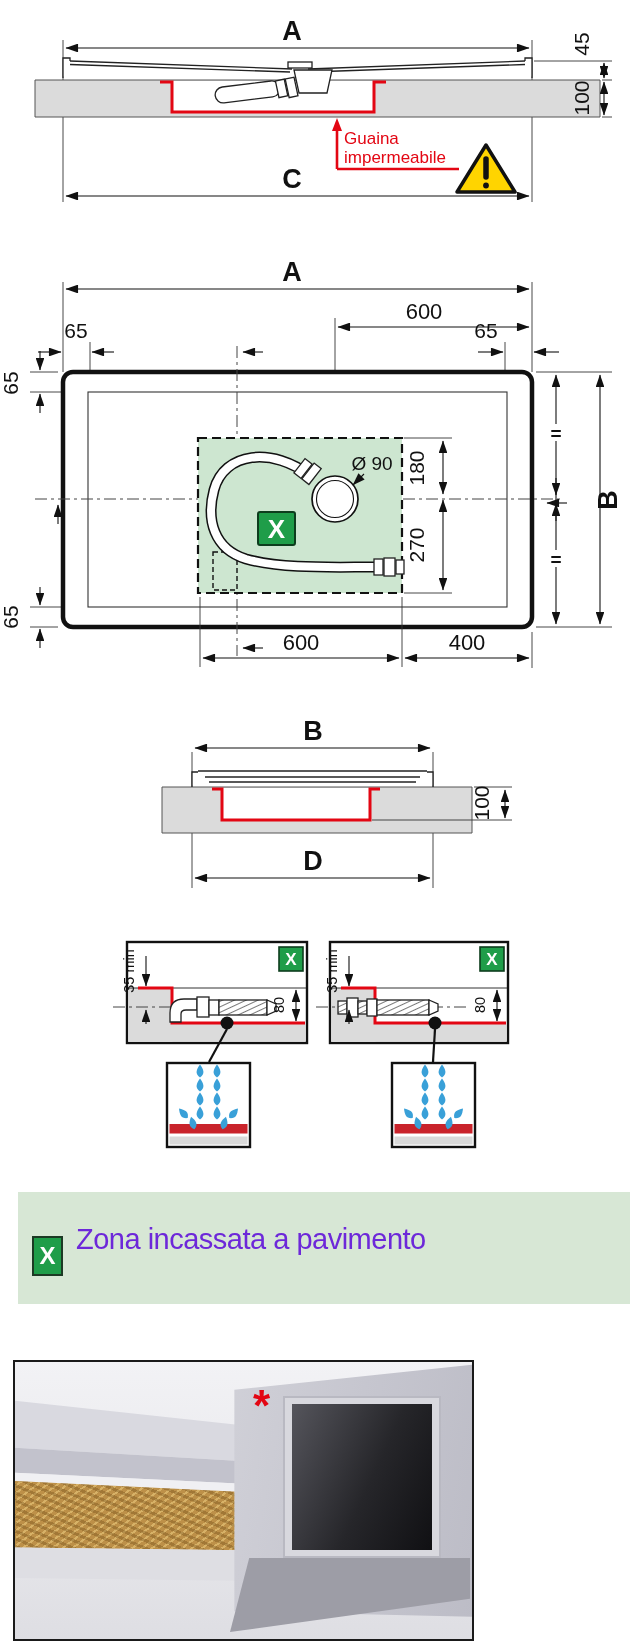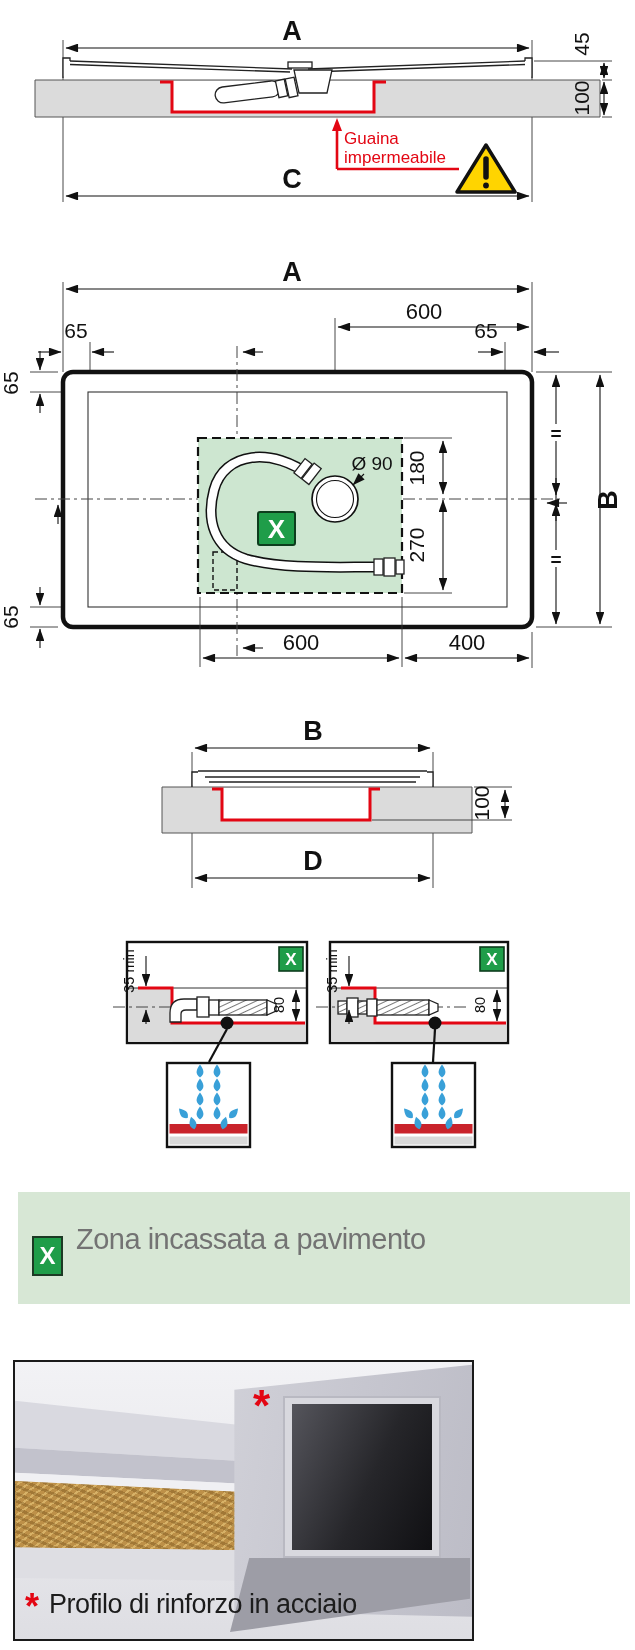--- a/index.html
+++ b/index.html
@@ -20,21 +20,21 @@
   .dim{stroke:#111;stroke-width:1.1;fill:none;}
   .cl{stroke:#444;stroke-width:1;fill:none;stroke-dasharray:12 4 3 4;}
   .draw{stroke:#222;stroke-width:1.3;fill:#fff;}
   .redln{stroke:#e30613;stroke-width:3;fill:none;}
   
   .banner{left:18px;top:1192px;width:612px;height:112px;background:#d7e7d5;}
   .banner .xicon{position:absolute;left:14px;top:44px;width:27px;height:36px;background:#1f9d49;
                  border:2px solid #1c3a24;color:#fff;font-weight:bold;font-size:24px;
                  display:flex;align-items:center;justify-content:center;}
   .banner .btxt{position:absolute;left:58px;top:28px;font-size:29px;line-height:38px;
-                color:#737373;letter-spacing:-0.5px;}
+                color:#6d28d9;letter-spacing:-0.5px;}
   
   .photo{left:13px;top:1360px;width:457px;height:277px;border:2.5px solid #1a1a1a;
          background:linear-gradient(180deg,#f2f2f5 0%,#e7e7eb 60%,#dedee3 100%);overflow:hidden;}
   .photo>div{position:absolute;}
   .ph-wedge{left:0;top:0;width:100%;height:100%;background:#d9d9e0;
             clip-path:polygon(0 14%,56% 24%,52% 36%,0 31%);}
   .ph-band{left:0;top:0;width:100%;height:100%;background:#c2c2cc;
            clip-path:polygon(0 31%,52% 36%,51% 44%,0 40%);}
   .ph-white{left:0;top:0;width:100%;height:100%;background:#f0f0f3;
             clip-path:polygon(0 40%,51% 44%,51% 47%,0 43%);}
@@ -360,18 +360,15 @@
   <div class="ph-wedge"></div>
   <div class="ph-band"></div>
   <div class="ph-white"></div>
   <div class="ph-wood"></div>
   <div class="ph-under"></div>
   <div class="ph-block"></div>
   <div class="ph-frame"></div>
   <div class="ph-dark"></div>
   <div class="ph-shadow"></div>
   <div class="ph-ast">*</div>
-  <div class="ph-caption">
-    <span class="ast">*</span><span class="txt">Profilo di rinforzo in acciaio</span>
-  </div>
 </div>
 
 </div>
 
 </body></html>

